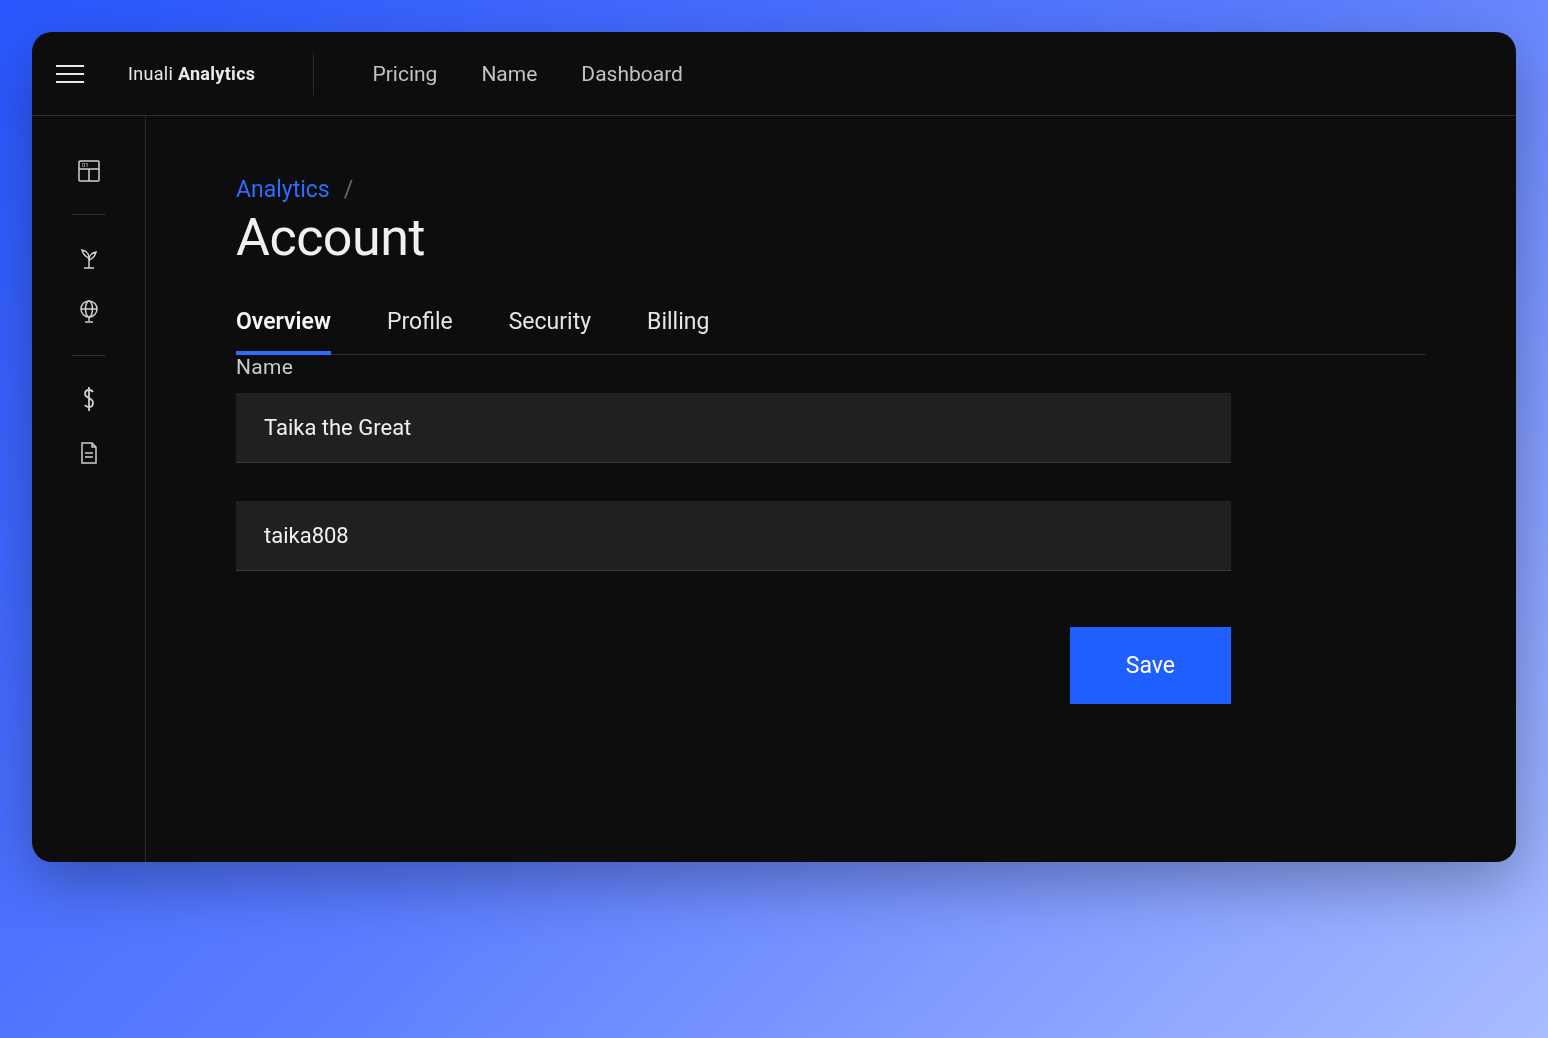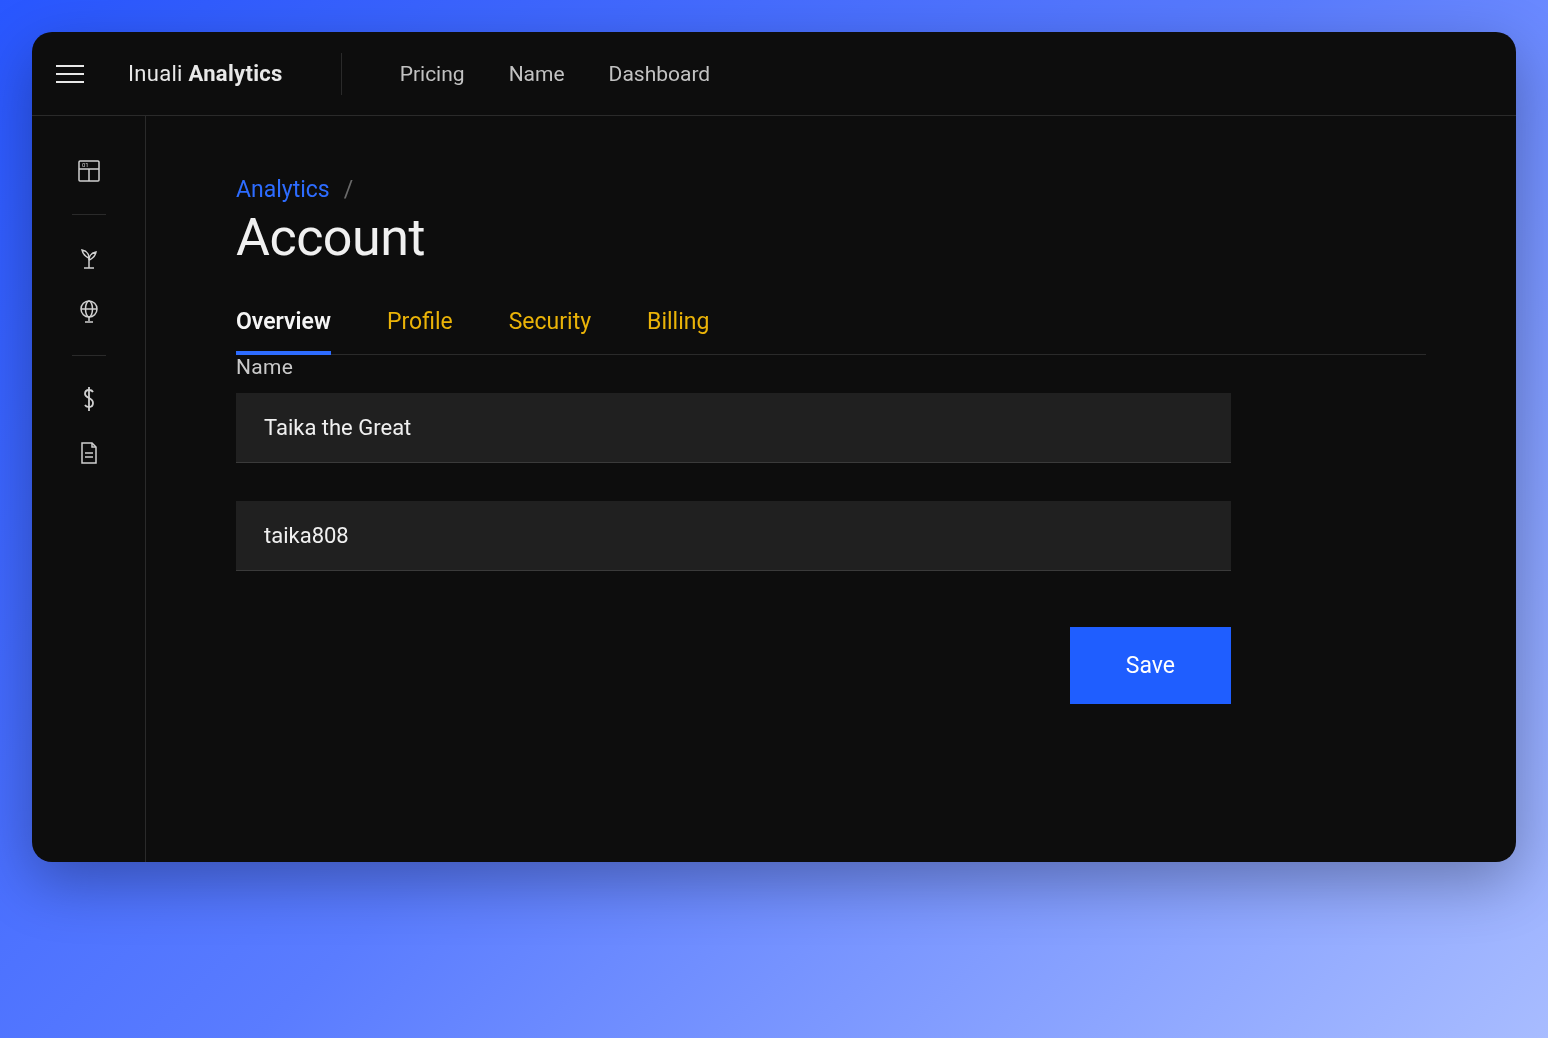--- a/index.html
+++ b/index.html
@@ -51,21 +51,21 @@
     
     .hamburger span {
       display: block;
       height: 2px;
       background: #e8e8e8;
       width: 28px;
     }
     
     .brand {
       color: #e8e8e8;
-      font-size: 22px;
+      font-size: 18px;
       font-weight: 400;
       letter-spacing: 0.3px;
     }
     
     .brand-bold {
       font-weight: 700;
     }
     
     .header-divider {
       width: 1px;
@@ -150,21 +150,21 @@
       margin-bottom: 40px;
     }
     
     .tabs {
       display: flex;
       gap: 56px;
       border-bottom: 1px solid #2a2a2a;
     }
     
     .tab {
-      color: #eab308;
+      color: #e5e5e5;
       font-size: 23px;
       padding-bottom: 16px;
       cursor: pointer;
       border-bottom: 4px solid transparent;
       margin-bottom: -1px;
     }
     
     .tab.active {
       color: #f5f5f5;
       font-weight: 600;

